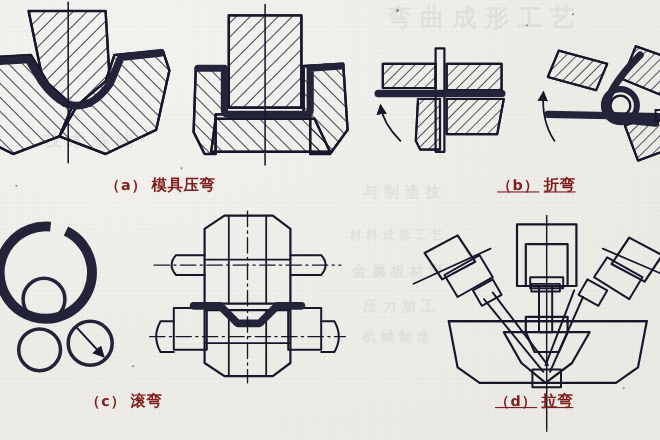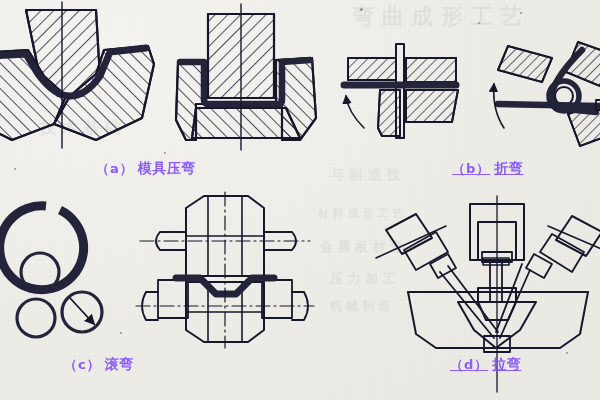--- a/index.html
+++ b/index.html
@@ -18,21 +18,21 @@
   .grain{
     position:absolute;inset:0;
     background:
       repeating-linear-gradient(0deg, rgba(0,0,0,0.012) 0px, rgba(0,0,0,0) 2px, rgba(0,0,0,0.014) 4px),
       repeating-linear-gradient(90deg, rgba(0,0,0,0.010) 0px, rgba(0,0,0,0) 3px, rgba(0,0,0,0.012) 5px);
     pointer-events:none;
   }
   svg.fig{position:absolute;left:0;top:0;width:600px;height:400px;}
   .cap{
     position:absolute;
-    color:#8b5cf6;
+    color:#7f1d1d;
     font-family:"Liberation Serif",serif;
     font-size:13px;
     letter-spacing:0.5px;
     white-space:nowrap;
   }
   .cap b{font-family:"DejaVu Sans",sans-serif;font-size:13px;font-weight:700;letter-spacing:1px;}
   .ghost{
     position:absolute;
     color:rgba(40,40,60,0.065);
     font-family:"DejaVu Sans",sans-serif;
@@ -238,21 +238,21 @@
 
     <line x1="497" y1="196" x2="497" y2="392" stroke-width="1.3"></line>
   </g>
 
   </g>
 </svg>
 
 <div id="caption-layer">
     <div class="cap" style="left: 96px; top: 160px;"><b>（a）</b><span style="margin-left: 4px; font-family: &quot;DejaVu Sans&quot;, sans-serif; font-weight: 700; font-size: 14px;">模具压弯</span></div>
     <div class="cap" style="left: 452px; top: 160px; text-decoration: underline;"><b>（b）</b><span style="margin-left: 4px; font-family: &quot;DejaVu Sans&quot;, sans-serif; font-weight: 700; font-size: 14px;">折弯</span></div>
-    <div class="cap" style="left: 64px; top: 356px;"><b>（c）</b><span style="margin-left: 4px; font-family: &quot;DejaVu Sans&quot;, sans-serif; font-weight: 700; font-size: 14px;">滚弯</span></div>
+    <div class="cap" style="left: 78px; top: 356px;"><b>（c）</b><span style="margin-left: 4px; font-family: &quot;DejaVu Sans&quot;, sans-serif; font-weight: 700; font-size: 14px;">滚弯</span></div>
     <div class="cap" style="left: 450px; top: 356px; text-decoration: underline;"><b>（d）</b><span style="margin-left: 4px; font-family: &quot;DejaVu Sans&quot;, sans-serif; font-weight: 700; font-size: 14px;">拉弯</span></div>
   </div>
 
 <div class="speck" style="left:14px;top:168px;width:2px;height:2px;"></div>
 <div class="speck" style="left:360px;top:8px;width:3px;height:3px;"></div>
 <div class="speck" style="left:520px;top:12px;width:2px;height:2px;"></div>
 <div class="speck" style="left:478px;top:22px;width:2px;height:2px;"></div>
 <div class="speck" style="left:120px;top:332px;width:2px;height:2px;"></div>
 <div class="speck" style="left:566px;top:352px;width:2px;height:2px;"></div>
 <div class="speck" style="left:164px;top:152px;width:2px;height:2px;"></div>

